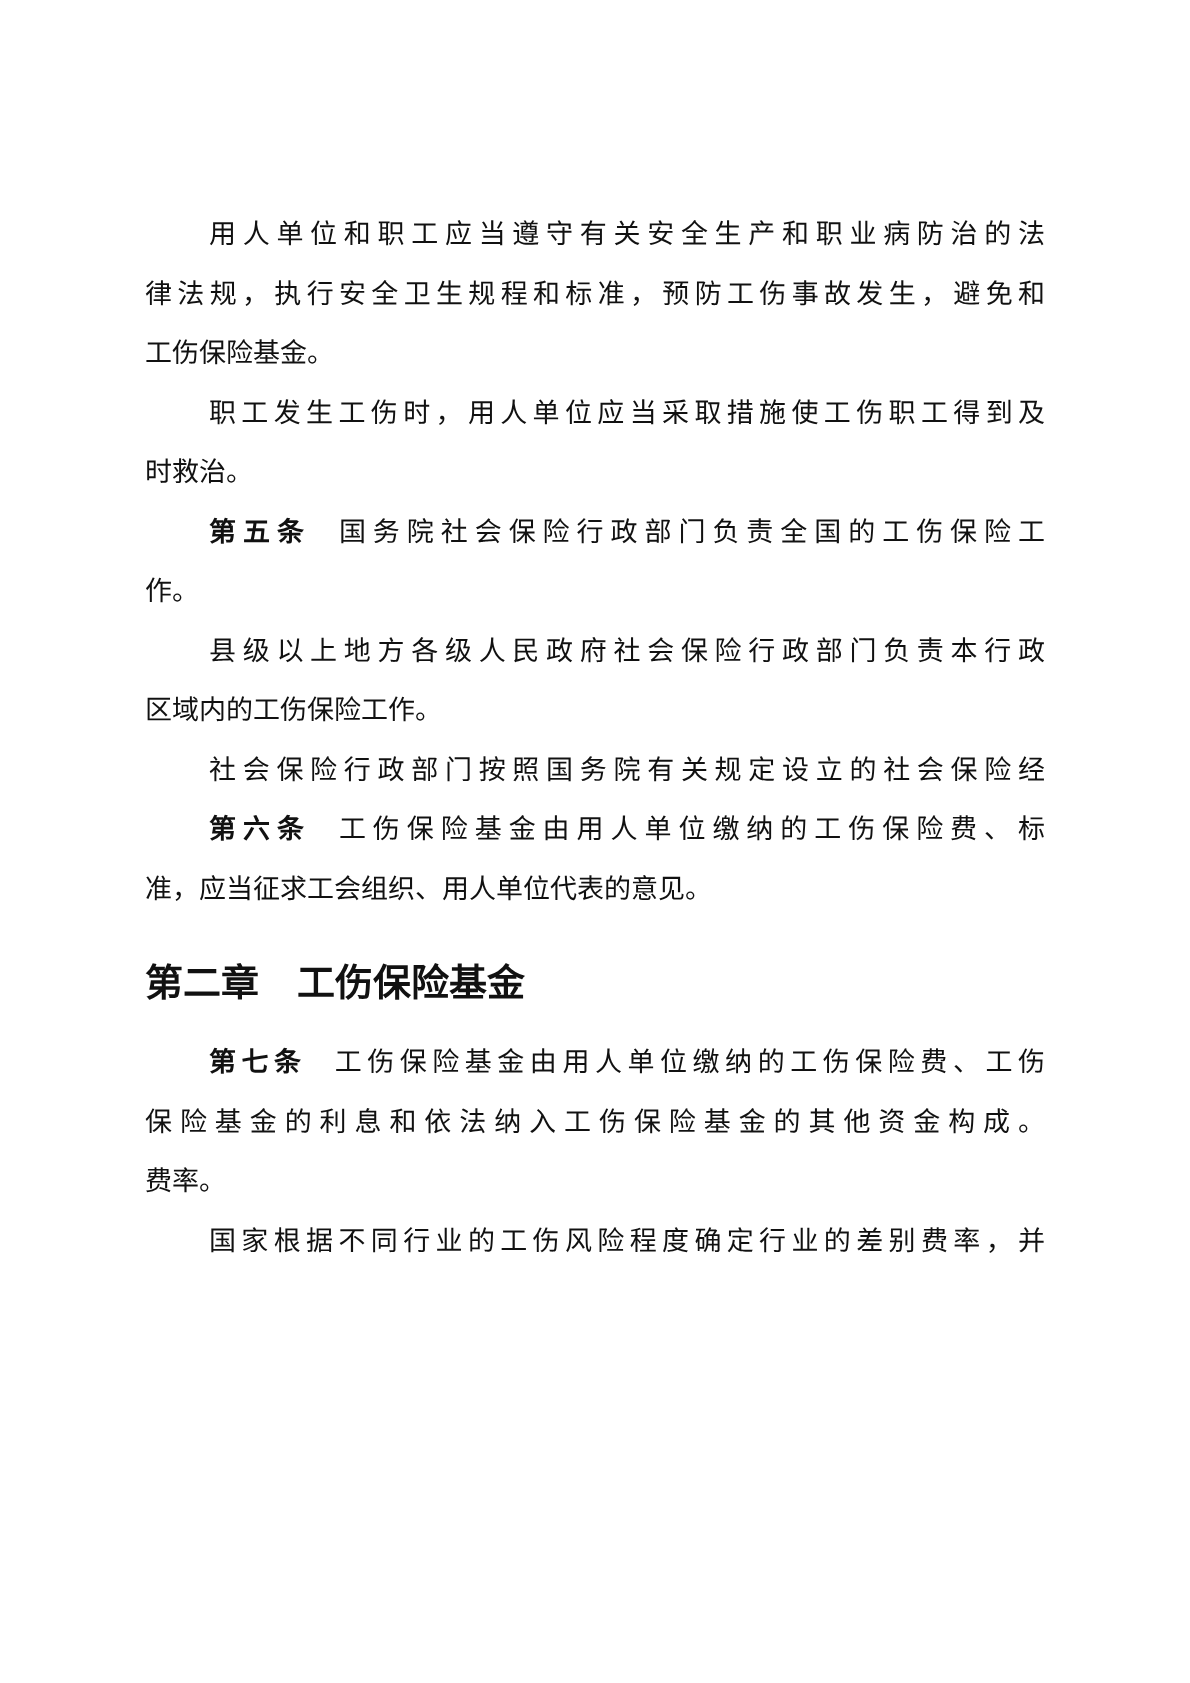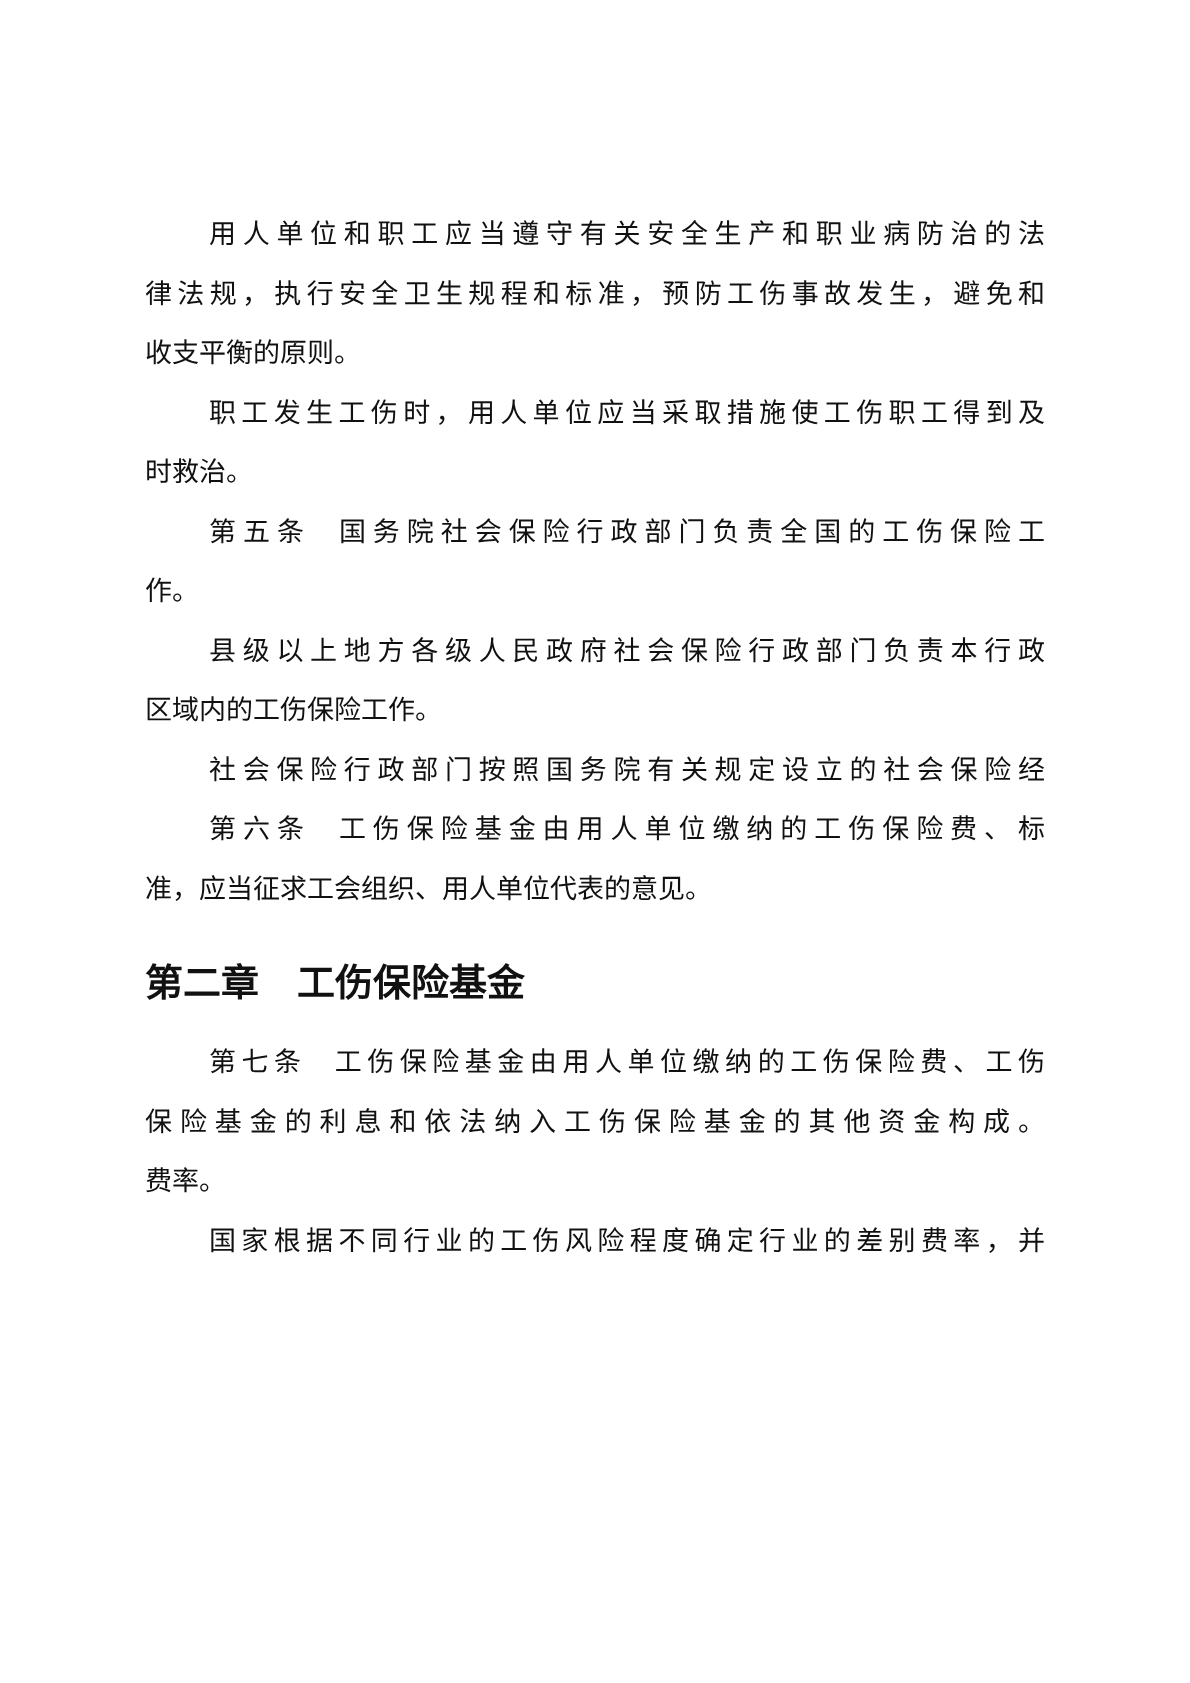--- a/index.html
+++ b/index.html
@@ -24,41 +24,41 @@
   .line {
     font-size: 27px;
     line-height: 59.5px;
     text-align: justify;
     text-align-last: left;
   }
   .line.full { text-align-last: justify; }
   .line.first { padding-left: 64px; }
   .article-label {
     font-family: "Liberation Sans", "DejaVu Sans", sans-serif;
-    font-weight: 400;
+    font-weight: 700;
     margin-right: 28px;
   }
   .chapter {
     font-family: "Liberation Sans", "DejaVu Sans", sans-serif;
     font-weight: 700;
     font-size: 38px;
     line-height: 60px;
     margin: 34px 0 20px 0;
   }
 </style>
 </head>
 <body>
 
 <div class="page">
   <div class="doc">
 
     <div class="para">
       <div class="line first full">用人单位和职工应当遵守有关安全生产和职业病防治的法</div>
       <div class="line full">律法规，执行安全卫生规程和标准，预防工伤事故发生，避免和</div>
-      <div class="line">收支平衡的原则。</div>
+      <div class="line">工伤保险基金。</div>
     </div>
 
     <div class="para">
       <div class="line first full">职工发生工伤时，用人单位应当采取措施使工伤职工得到及</div>
       <div class="line">时救治。</div>
     </div>
 
     <div class="para">
       <div class="line first full"><span class="article-label">第五条</span><span>国务院社会保险行政部门负责全国的工伤保险工</span></div>
       <div class="line">作。</div>

